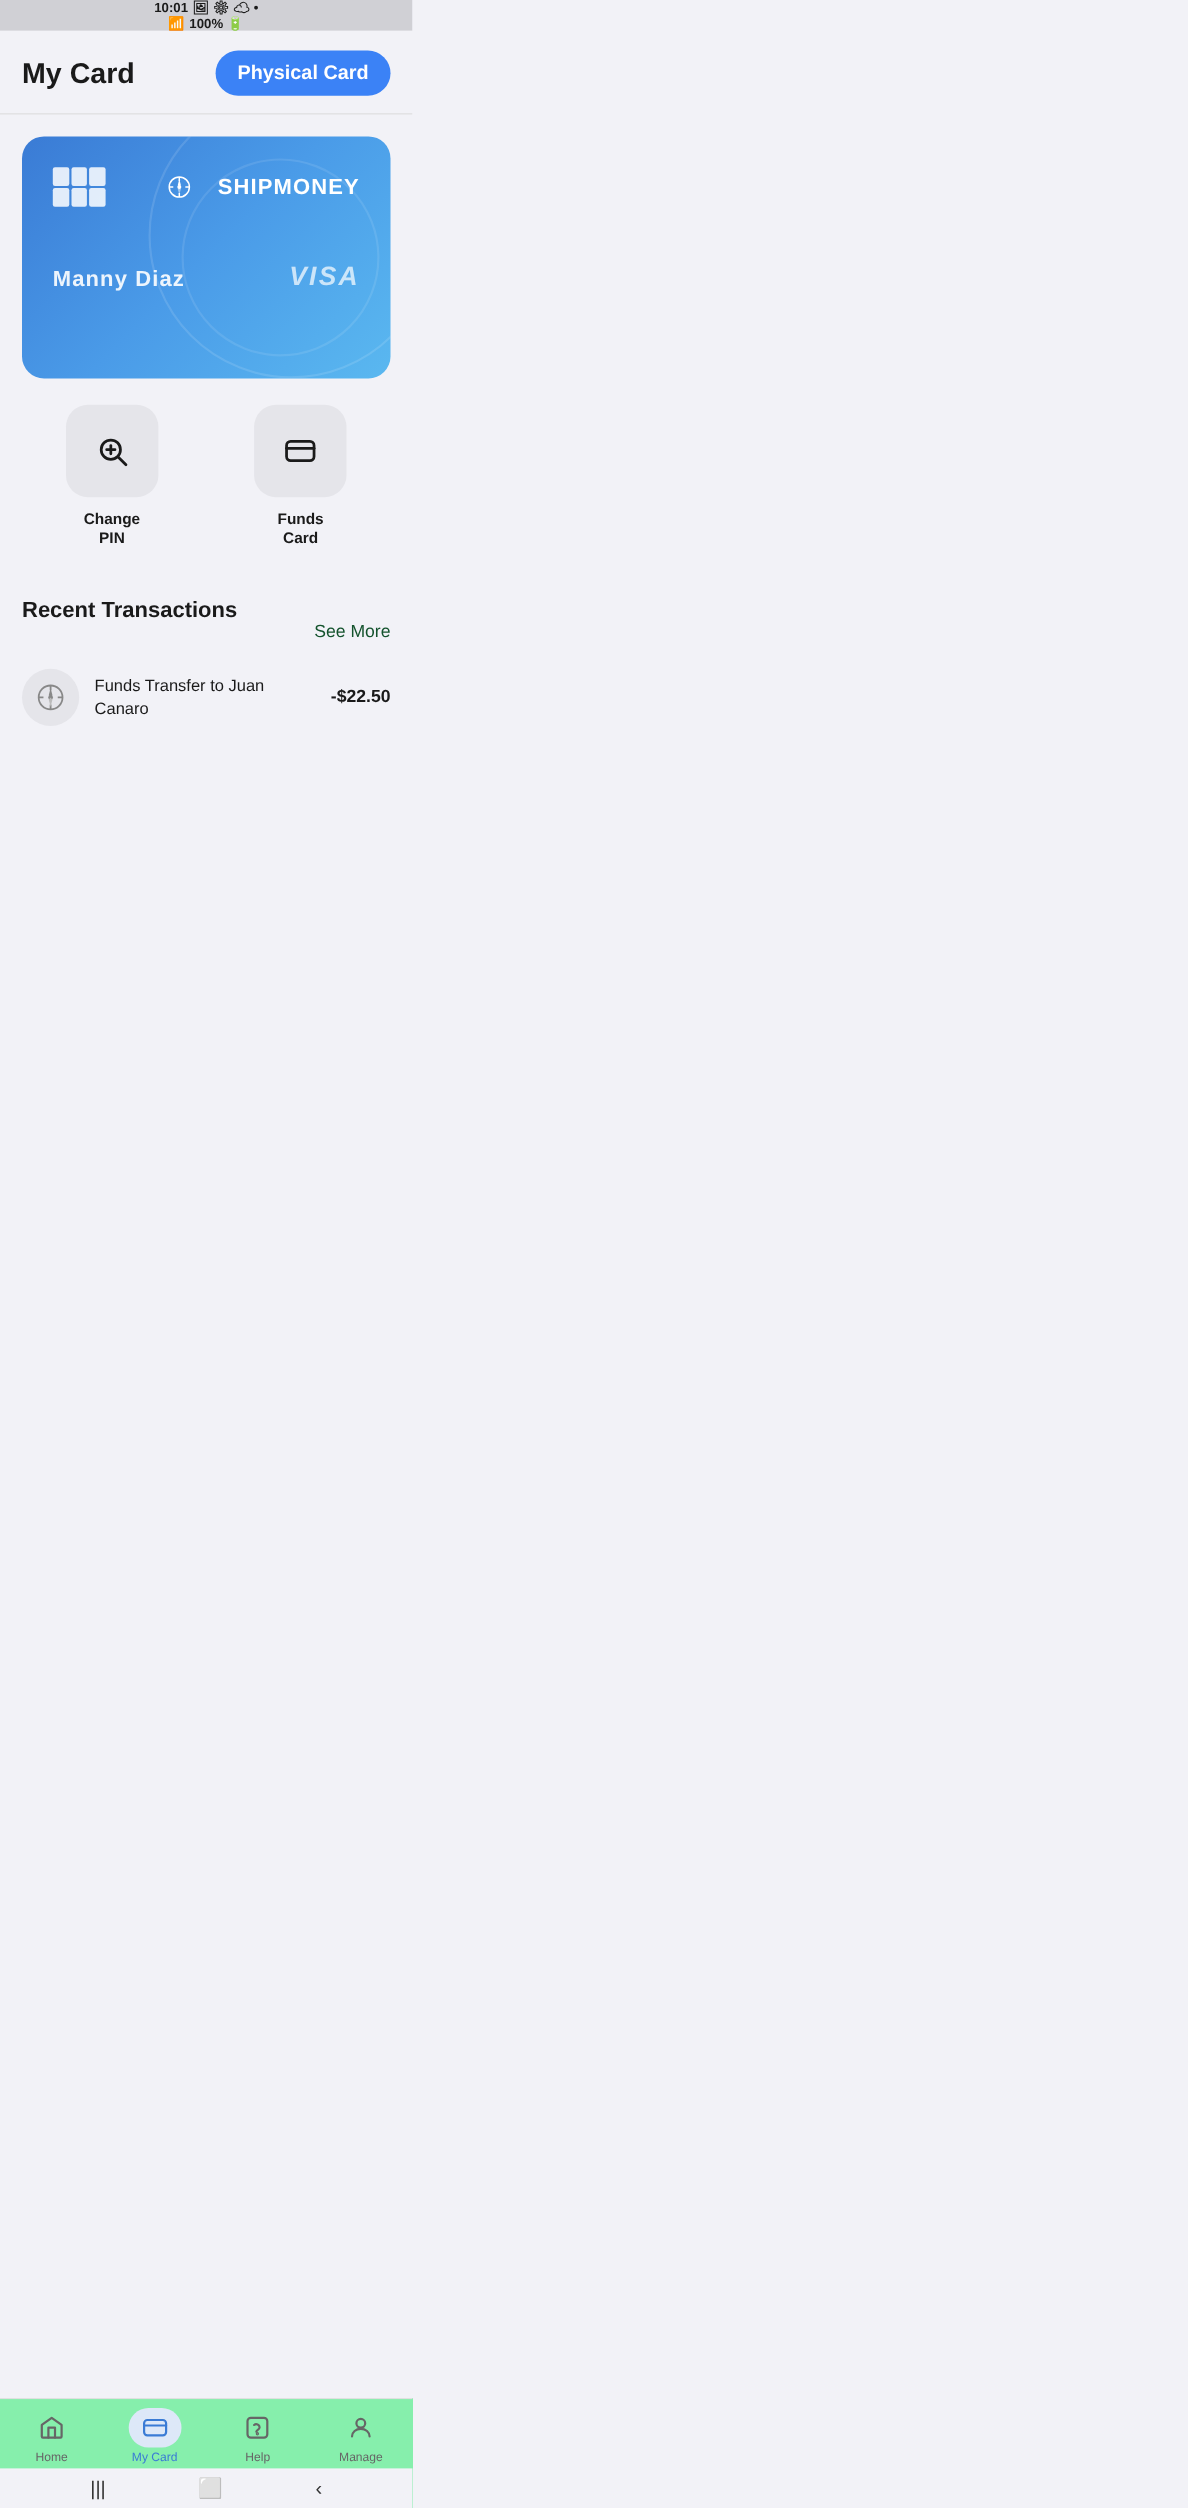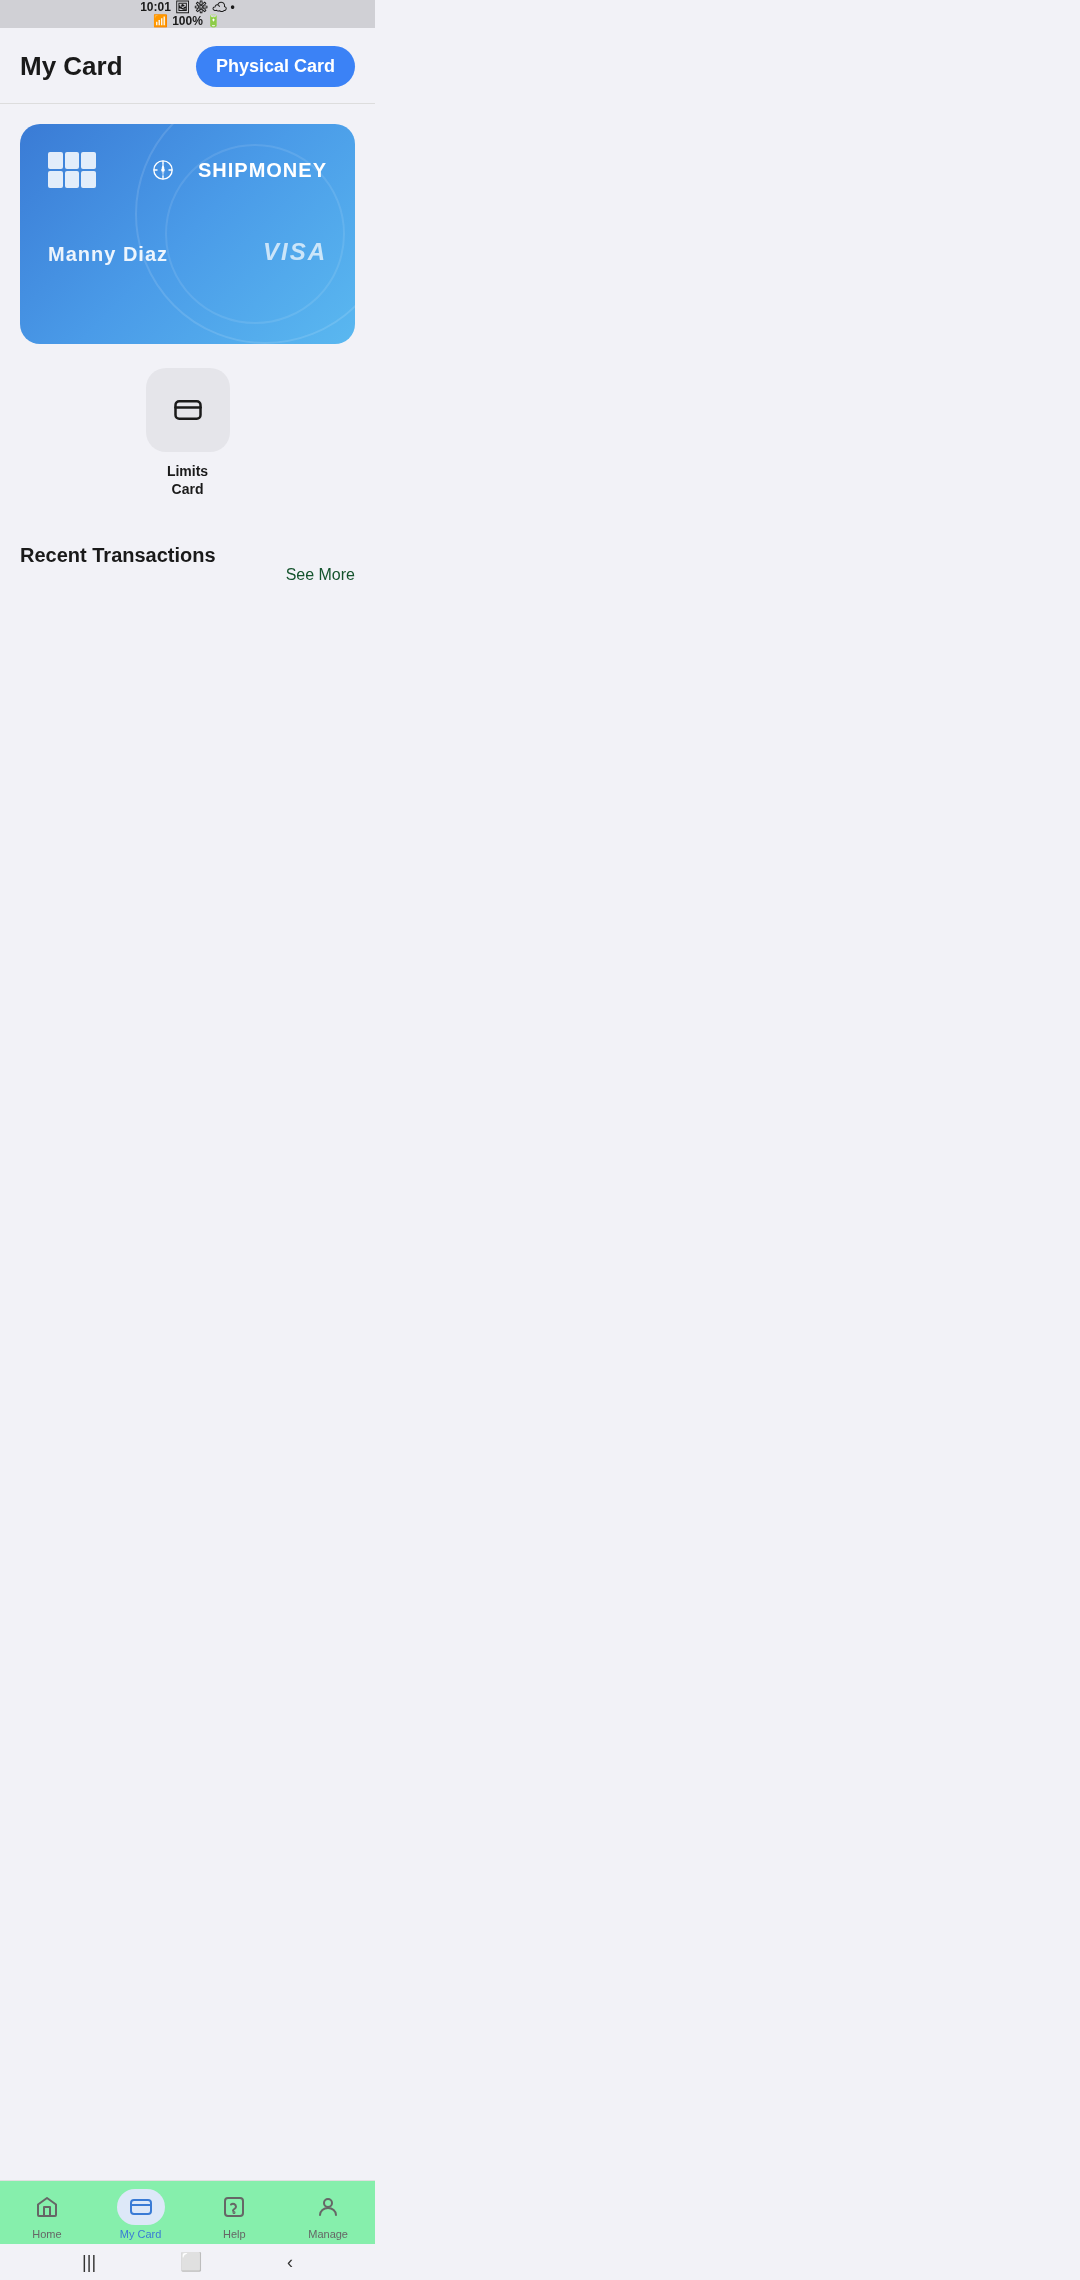--- a/index.html
+++ b/index.html
@@ -349,42 +349,74 @@
     </div>
 
     <div class="card-bottom-row">
       <span class="card-holder-name">Manny Diaz</span>
       <span class="card-visa">VISA</span>
     </div>
   </div>
 </div>
 
 <div class="actions-row">
+  <div class="action-item">
+    <div class="action-icon-box">
+      <svg viewBox="0 0 24 24" fill="none" stroke="#1a1a1a" stroke-width="2" stroke-linecap="round">
+        <circle cx="11" cy="11" r="7"></circle>
+        <line x1="16.5" y1="16.5" x2="22" y2="22"></line>
+        <line x1="11" y1="8" x2="11" y2="14"></line>
+        <line x1="8" y1="11" x2="14" y2="11"></line>
+      </svg>
+    </div>
+    <div class="action-label">
+      <span>Change</span><br>
+      <span>PIN</span>
+    </div>
+  </div>
 
   <div class="action-item">
     <div class="action-icon-box">
       <svg viewBox="0 0 24 24" fill="none" stroke="#1a1a1a" stroke-width="2" stroke-linecap="round" stroke-linejoin="round">
         <rect x="2" y="5" width="20" height="14" rx="3"></rect>
         <line x1="2" y1="10" x2="22" y2="10"></line>
       </svg>
     </div>
     <div class="action-label">
-      <span>Limits</span><br>
+      <span>Funds</span><br>
       <span>Card</span>
     </div>
   </div>
 
 </div>
 
 <div class="transactions-section">
   <div class="transactions-header">
     <span class="transactions-title">Recent Transactions</span>
     <span class="see-more-link">See More</span>
   </div>
 
+  <div class="transaction-item">
+    <div class="transaction-icon">
+      <svg width="26" height="26" viewBox="0 0 24 24" fill="none">
+        <circle cx="12" cy="12" r="10" stroke="#888" stroke-width="1.5"></circle>
+        <circle cx="12" cy="12" r="2" fill="#888"></circle>
+        <line x1="12" y1="2" x2="12" y2="6" stroke="#888" stroke-width="1.5"></line>
+        <line x1="12" y1="18" x2="12" y2="22" stroke="#888" stroke-width="1.5"></line>
+        <line x1="2" y1="12" x2="6" y2="12" stroke="#888" stroke-width="1.5"></line>
+        <line x1="18" y1="12" x2="22" y2="12" stroke="#888" stroke-width="1.5"></line>
+        <polygon points="12,4 13.5,10 12,12 10.5,10" fill="#888"></polygon>
+        <polygon points="12,20 13.5,14 12,12 10.5,14" fill="#bbb"></polygon>
+      </svg>
+    </div>
+    <div class="transaction-details">
+      <span class="transaction-name">Funds Transfer to Juan Canaro</span>
+    </div>
+    <span class="transaction-amount">-$22.50</span>
+  </div>
 </div>
 
 <div class="bottom-nav">
   <div class="nav-items">
 
     <div class="nav-item">
       <div class="nav-icon-wrap">
         <svg width="24" height="24" viewBox="0 0 24 24" fill="none" stroke="#666" stroke-width="2" stroke-linecap="round" stroke-linejoin="round">
           <path d="M3 9.5L12 3l9 6.5V20a1 1 0 01-1 1H4a1 1 0 01-1-1V9.5z"></path>
           <path d="M9 21V12h6v9"></path>

